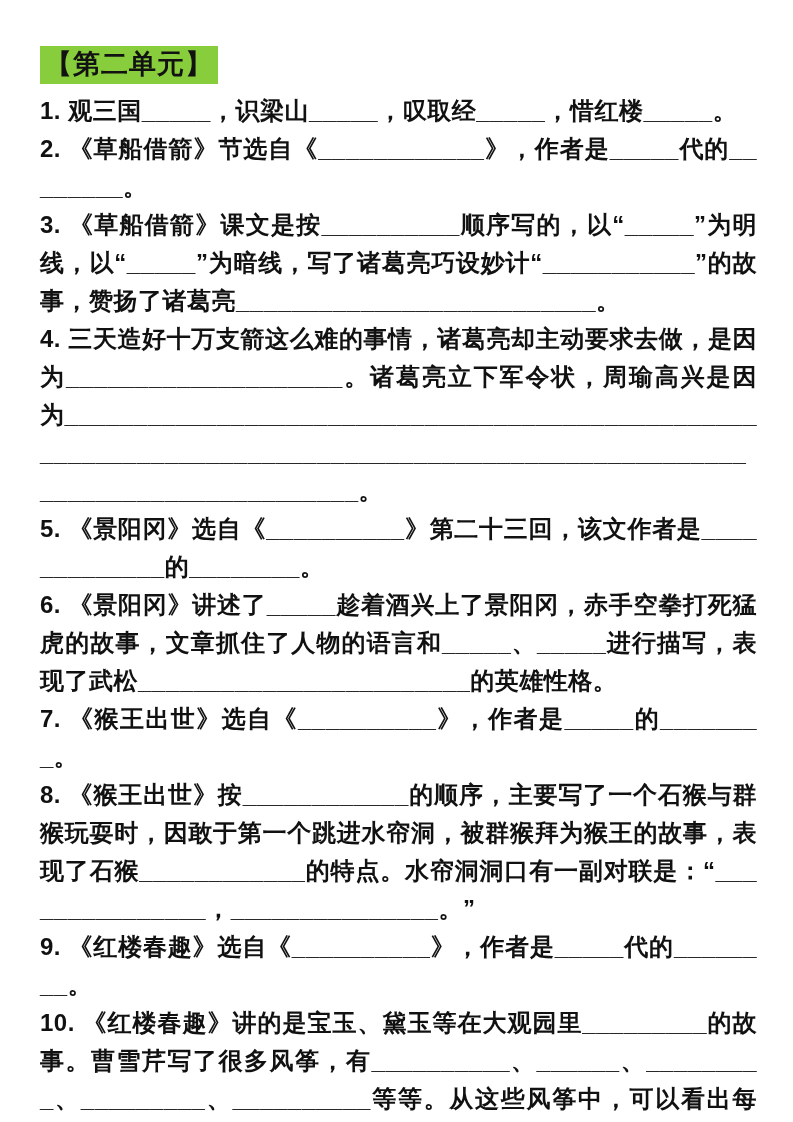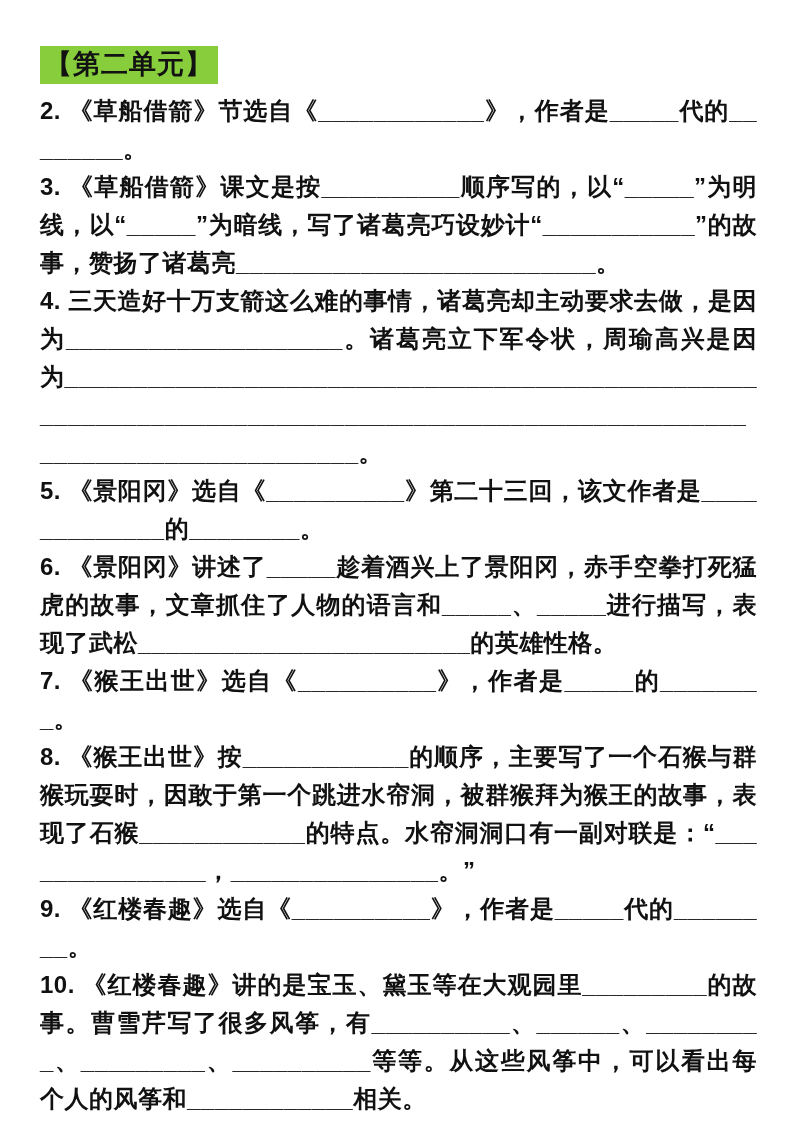--- a/index.html
+++ b/index.html
@@ -42,20 +42,21 @@
     letter-spacing: 0.5px;
     text-align: justify;
   }
 </style>
 </head>
 <body>
 
 <div class="sheet">
   <div class="badge">【第二单元】</div>
 
+  <p class="q">1. 观三国_____，识梁山_____，叹取经_____，惜红楼_____。</p>
   <p class="q">2. 《草船借箭》节选自《____________》，作者是_____代的________。</p>
   <p class="q">3. 《草船借箭》课文是按__________顺序写的，以“_____”为明线，以“_____”为暗线，写了诸葛亮巧设妙计“___________”的故事，赞扬了诸葛亮__________________________。</p>
   <p class="q">4. 三天造好十万支箭这么难的事情，诸葛亮却主动要求去做，是因为____________________。诸葛亮立下军令状，周瑜高兴是因为____________________________________________________________________________________________________________________________。</p>
   <p class="q">5. 《景阳冈》选自《__________》第二十三回，该文作者是_____________的________。</p>
   <p class="q">6. 《景阳冈》讲述了_____趁着酒兴上了景阳冈，赤手空拳打死猛虎的故事，文章抓住了人物的语言和_____、_____进行描写，表现了武松________________________的英雄性格。</p>
   <p class="q">7. 《猴王出世》选自《__________》，作者是_____的________。</p>
   <p class="q">8. 《猴王出世》按____________的顺序，主要写了一个石猴与群猴玩耍时，因敢于第一个跳进水帘洞，被群猴拜为猴王的故事，表现了石猴____________的特点。水帘洞洞口有一副对联是：“_______________，_______________。”</p>
   <p class="q">9. 《红楼春趣》选自《__________》，作者是_____代的________。</p>
   <p class="q">10. 《红楼春趣》讲的是宝玉、黛玉等在大观园里_________的故事。曹雪芹写了很多风筝，有__________、______、_________、_________、__________等等。从这些风筝中，可以看出每个人的风筝和____________相关。</p>
   

